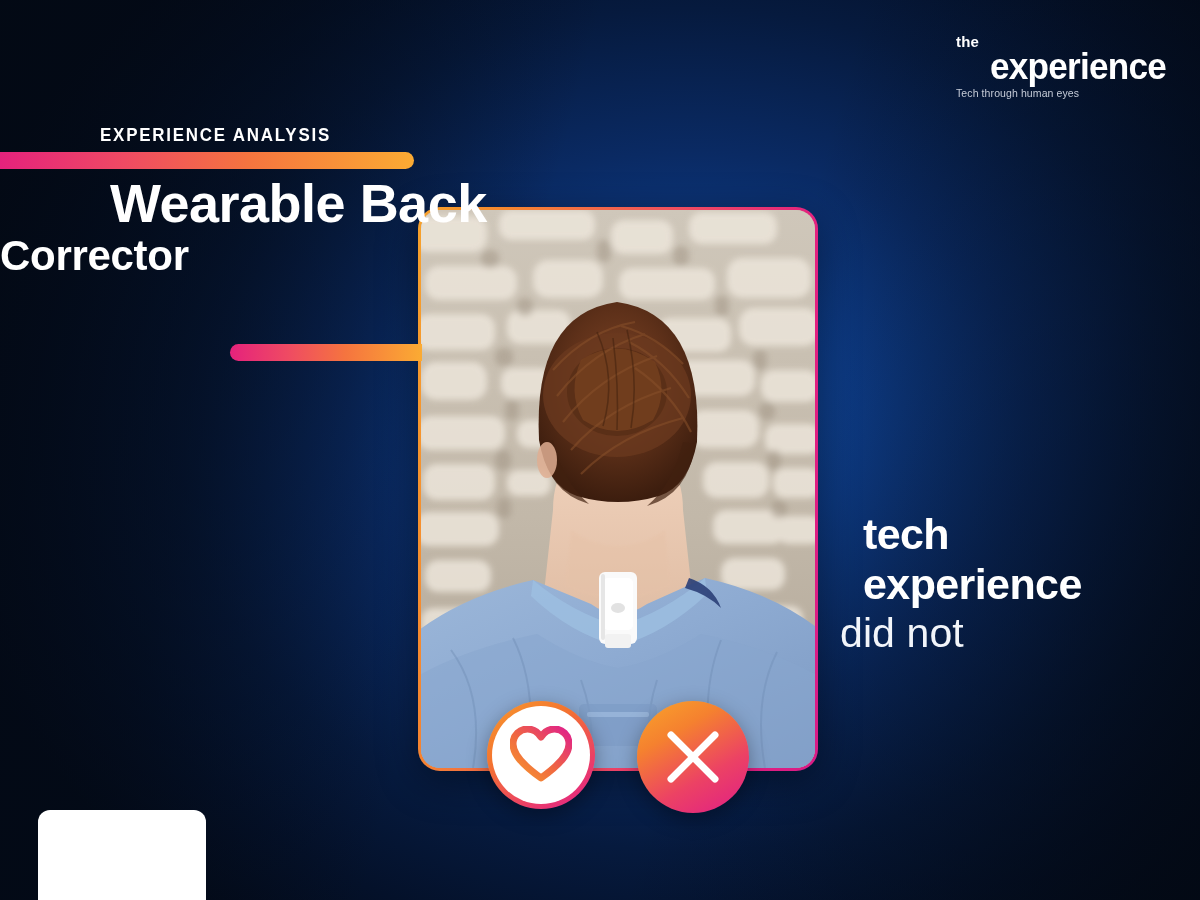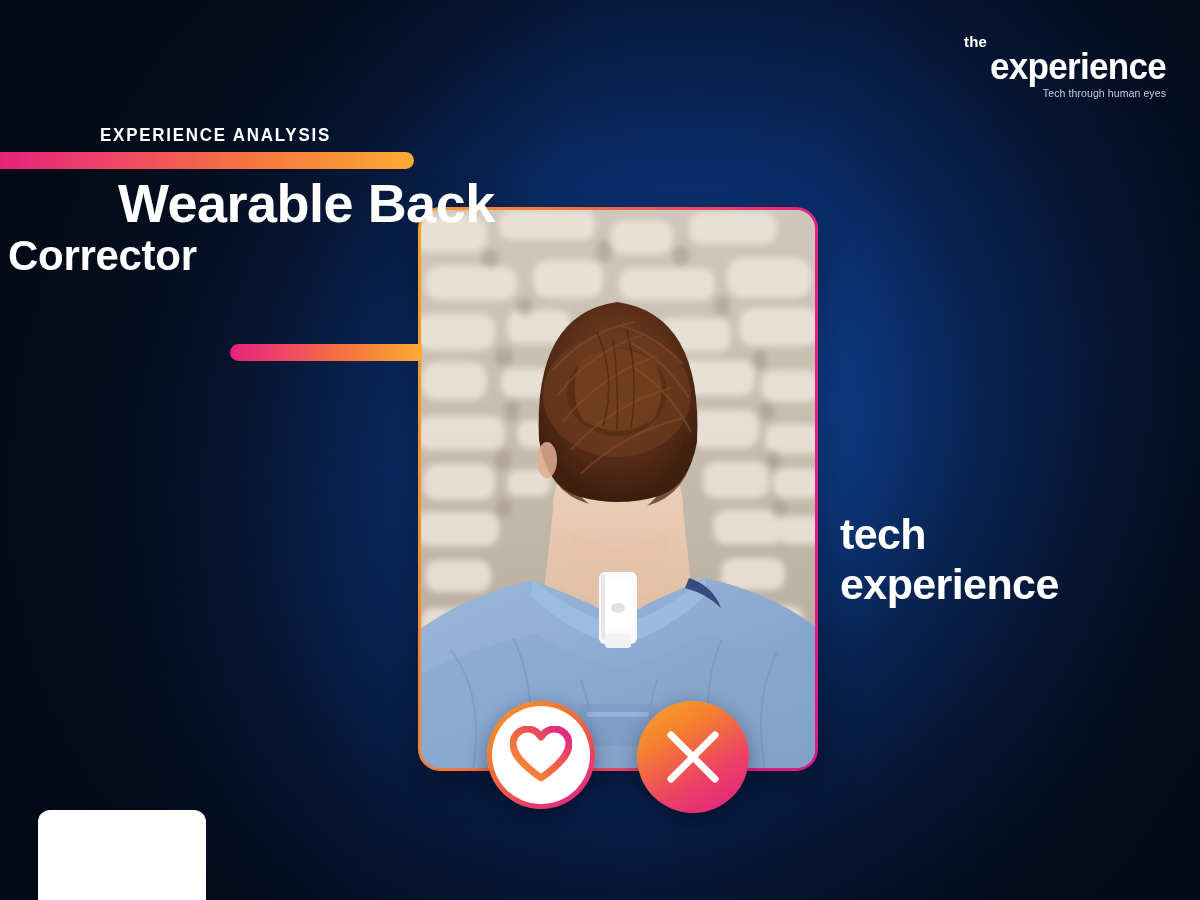--- a/index.html
+++ b/index.html
@@ -16,49 +16,49 @@
   }
   .stage:after{
     content:"";position:absolute;inset:0;pointer-events:none;
     background:linear-gradient(105deg, rgba(3,9,20,.92) 0%, rgba(3,9,20,.55) 22%, rgba(3,9,20,0) 42%, rgba(3,9,20,0) 60%, rgba(3,9,20,.45) 82%, rgba(3,9,20,.9) 100%);
   }
 
   
   .logo{position:absolute;right:34px;top:34px;width:210px;text-align:right;z-index:6;}
   .logo-the{
     font-size:15px;font-weight:700;color:#ffffff;letter-spacing:.2px;
-    text-align:left;margin-left:8px;line-height:1;margin-bottom:1px;
+    text-align:left;margin-left:0;line-height:1;margin-bottom:1px;
   }
   .logo-row{display:flex;align-items:flex-end;justify-content:flex-start;gap:2px;margin-left:6px;}
   .logo-smart{
     font-size:43px;font-weight:700;color:#ffffff;line-height:.86;
     letter-spacing:-1.2px;transform:scaleX(.93);transform-origin:left bottom;
   }
   .logo-dot{width:5px;height:5px;border-radius:50%;background:#fff;margin:0 1px 7px 1px;}
   .eyes{display:flex;gap:3px;margin-bottom:2px;}
   .logo-exp{
     font-size:37px;font-weight:700;color:#ffffff;line-height:.92;
     letter-spacing:-.8px;text-align:right;transform:scaleX(.95);transform-origin:right top;
   }
   .logo-tag{
-    font-size:10.5px;color:#c6ccd8;text-align:right;margin-top:3px;letter-spacing:.1px;
+    font-size:10.5px;color:#c6ccd8;text-align:left;margin-top:3px;letter-spacing:.1px;
   }
 
   
   .eyebrow{
     position:absolute;left:100px;top:125px;z-index:5;
     font-size:18px;font-weight:700;color:#ffffff;letter-spacing:1.9px;
     transform:scaleX(.94);transform-origin:left center;
   }
   .bar{position:absolute;height:17px;z-index:5;
     background:linear-gradient(90deg,#e5227c 0%,#ef4a63 30%,#f5743f 60%,#fbab33 100%);}
   .bar-top{left:0;top:152px;width:414px;border-radius:0 9px 9px 0;}
   .bar-bottom{left:230px;top:344px;width:192px;border-radius:9px 0 0 9px;}
 
-  .title{position:absolute;left:0;top:176px;width:500px;z-index:5;color:#fff;margin-left:8px;}
+  .title{position:absolute;left:0;top:176px;width:500px;z-index:5;color:#fff;}
   .title-l1{font-size:54px;font-weight:700;line-height:1.03;letter-spacing:-.5px;padding-left:110px;}
   .title-l2{font-size:42px;font-weight:700;line-height:1.12;letter-spacing:-.3px;padding-left:140px;}
   .title-l3{font-size:42px;font-weight:700;line-height:1.12;letter-spacing:-.3px;}
 
   
   .frame{
     position:absolute;left:418px;top:207px;width:394px;height:558px;z-index:3;
     border-radius:22px;padding:3px;
     background:linear-gradient(100deg,#f6a22c 0%,#f5862f 18%,#ef4e5e 52%,#e3217f 80%,#d81b86 100%);
     box-shadow:0 10px 40px rgba(0,0,0,.42);
@@ -76,21 +76,21 @@
   }
   .badge-heart-inner{width:100%;height:100%;border-radius:50%;background:#fff;display:flex;align-items:center;justify-content:center;}
   .badge-x{
     left:637px;top:701px;width:112px;height:112px;
     background:linear-gradient(150deg,#f9a52b 0%,#f5812f 30%,#ec4264 65%,#e01d87 100%);
     box-shadow:0 6px 20px rgba(0,0,0,.35);
   }
 
   
   .pullquote{position:absolute;left:840px;top:510px;width:330px;z-index:5;color:#fff;}
-  .pq-bold{font-size:43px;font-weight:700;line-height:1.16;letter-spacing:-.6px;}
+  .pq-bold{font-size:43px;font-weight:700;line-height:1.16;letter-spacing:-.6px;margin-left:23px;}
   .pq-light{font-size:41px;font-weight:300;line-height:1.16;letter-spacing:.1px;color:#f2f5fa;}
 
   
   .bottom-card{
     position:absolute;left:38px;top:810px;width:168px;height:120px;z-index:5;
     background:#ffffff;border-radius:12px;
   }
 </style>
 </head>
 <body>
@@ -270,17 +270,18 @@
   <div class="badge badge-x">
     <svg width="62" height="62" viewBox="0 0 62 62">
       <line x1="9" y1="9" x2="53" y2="53" stroke="#ffffff" stroke-width="7" stroke-linecap="round"></line>
       <line x1="53" y1="9" x2="9" y2="53" stroke="#ffffff" stroke-width="7" stroke-linecap="round"></line>
     </svg>
   </div>
 
   <div class="pullquote">
     <div class="pq-bold">tech</div>
     <div class="pq-bold">experience</div>
+    <div class="pq-light">did not</div>
   </div>
 
   <div class="bottom-card"></div>
 
 </div>
 
 </body></html>

